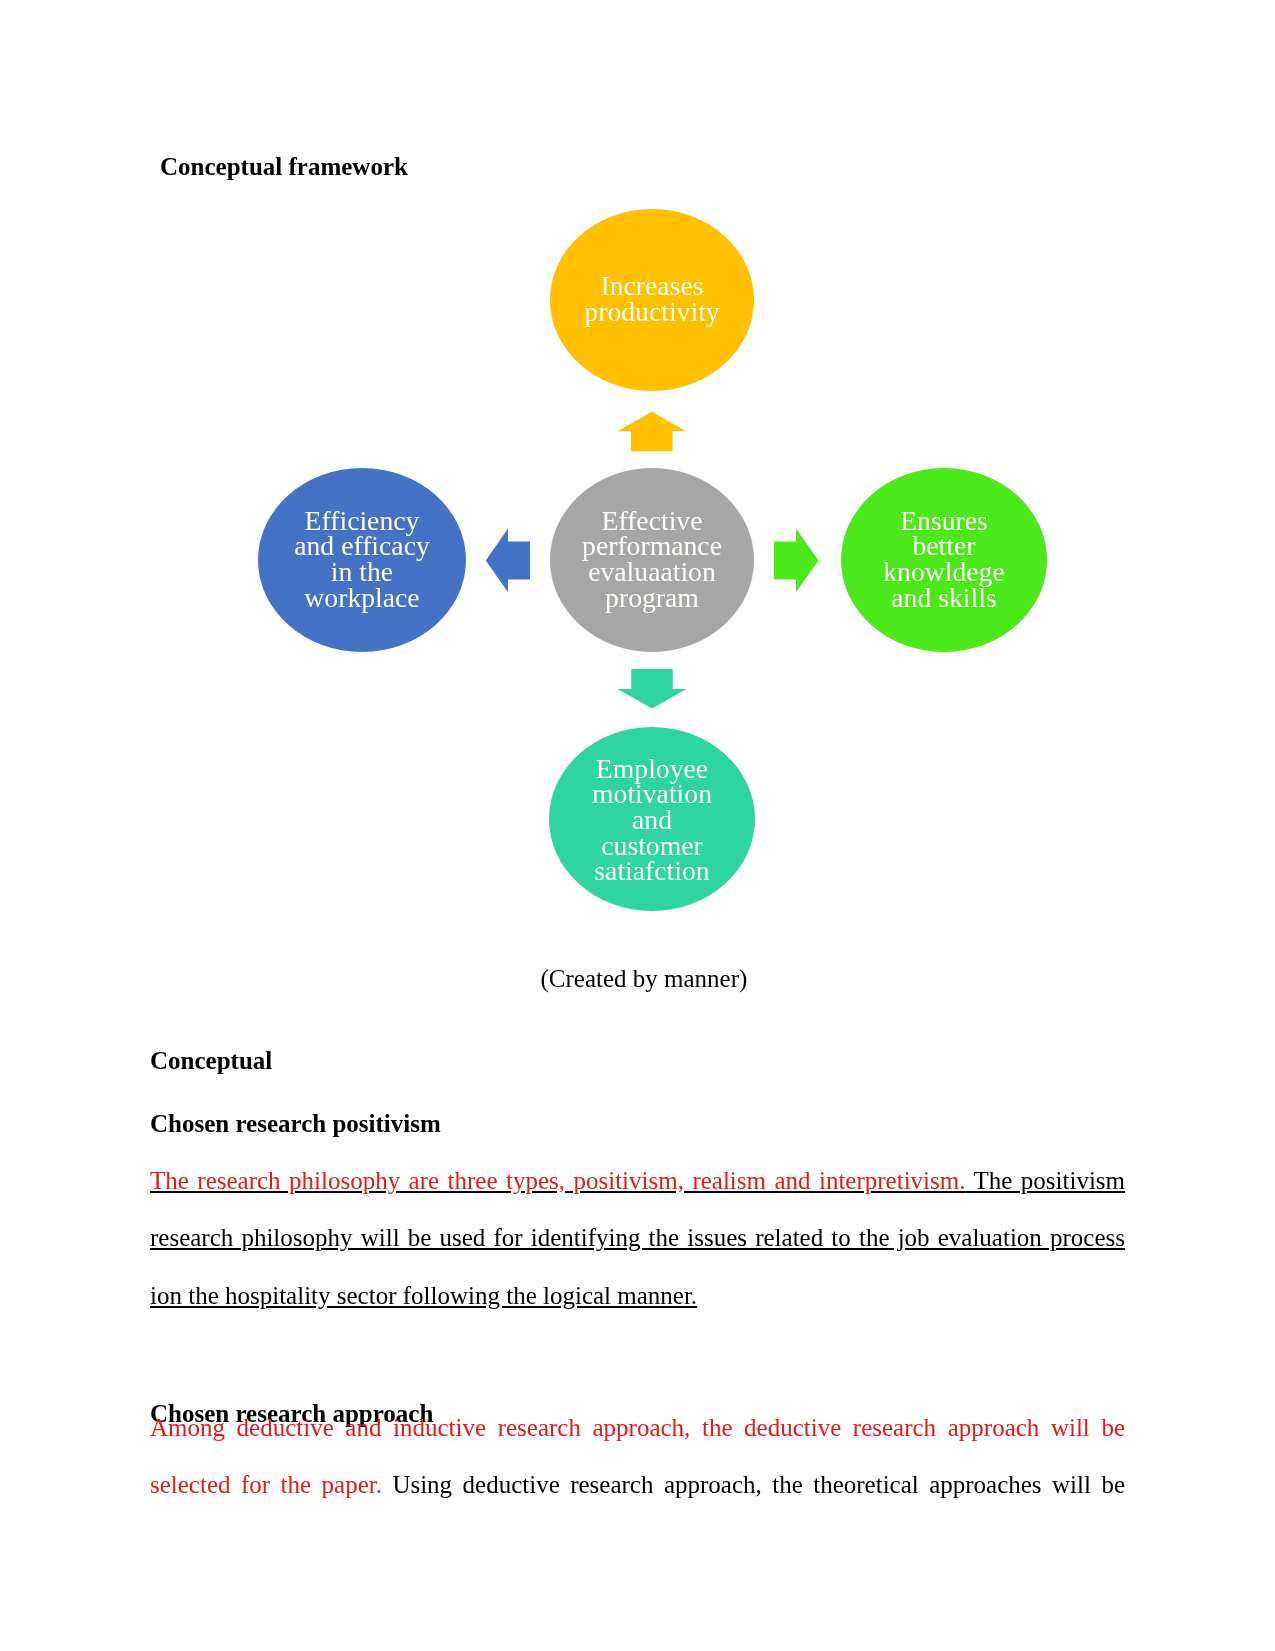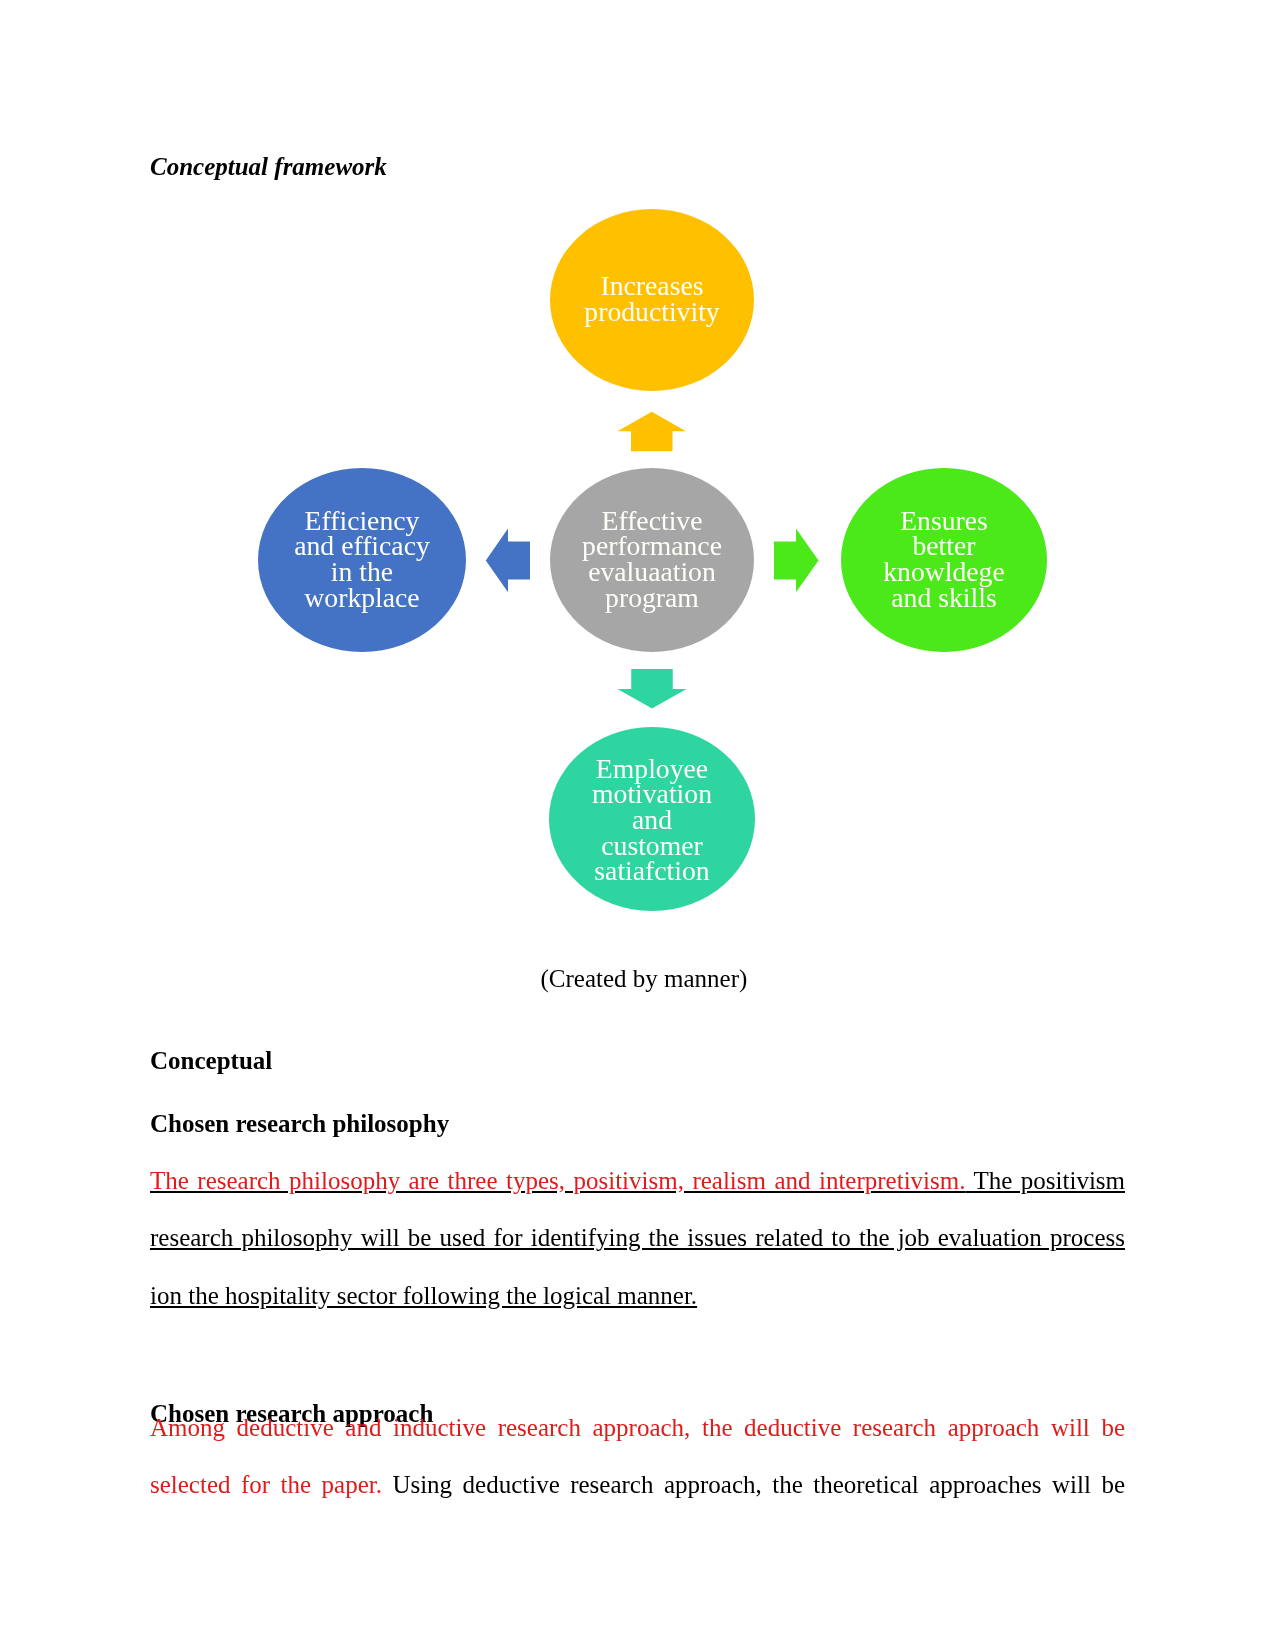--- a/index.html
+++ b/index.html
@@ -36,21 +36,21 @@
     text-align:justify;
     text-justify:inter-word;
   }
   .para .red { color:var(--highlight, #E01B1B); }
   .caption {
     position:absolute;
     font-size:25px;
     white-space:nowrap;
   }
 
-  #sec-heading   { left:150px; top:152.5px;font-style:italic; }
+  #sec-heading   { left:160px; top:152.5px; }
   #fig-caption   { left:540.5px; top:965px; }
   #h-methodology { left:150px; top:1046.5px; }
   #h-philosophy  { left:150px; top:1110px; }
   #h-approach    { left:150px; top:1400px; }
   #p-philosophy  { top:1152px;text-decoration:underline; }
   #p-approach    { top:1399px; text-align-last:justify; }
 
   .node-text {
     font-family:"Liberation Serif", serif;
     font-size:27.7px;
@@ -106,21 +106,21 @@
           <text class="node-text" x="362" y="581.0000000000001" text-anchor="middle">in the</text>
           <text class="node-text" x="362" y="606.6000000000001" text-anchor="middle">workplace</text>
         </g>
       </g>
   </svg>
 
   <div class="caption" id="fig-caption">(Created by manner)</div>
 
   <div class="h-bold" id="h-methodology">Conceptual</div>
 
-  <div class="h-bold" id="h-philosophy">Chosen research philosophy</div>
+  <div class="h-bold" id="h-philosophy">Chosen research positivism</div>
 
   <div class="para" id="p-philosophy"><span class="red">The research philosophy are three types, positivism, realism and interpretivism.</span><span> The positivism research philosophy will be used for identifying the issues related to the job evaluation process ion the hospitality sector following the logical manner.</span></div>
 
   <div class="h-bold" id="h-approach">Chosen research approach</div>
 
   <div class="para" id="p-approach"><span class="red">Among deductive and inductive research approach, the deductive research approach will be selected for the paper.</span><span> Using deductive research approach, the theoretical approaches will be</span></div>
 
 </div>
 
 </body></html>

